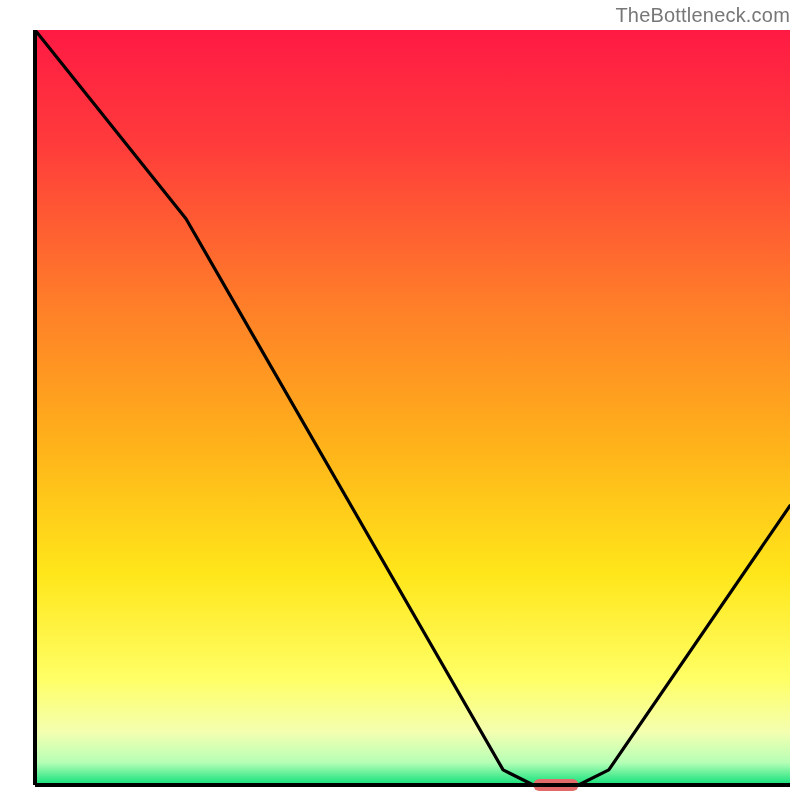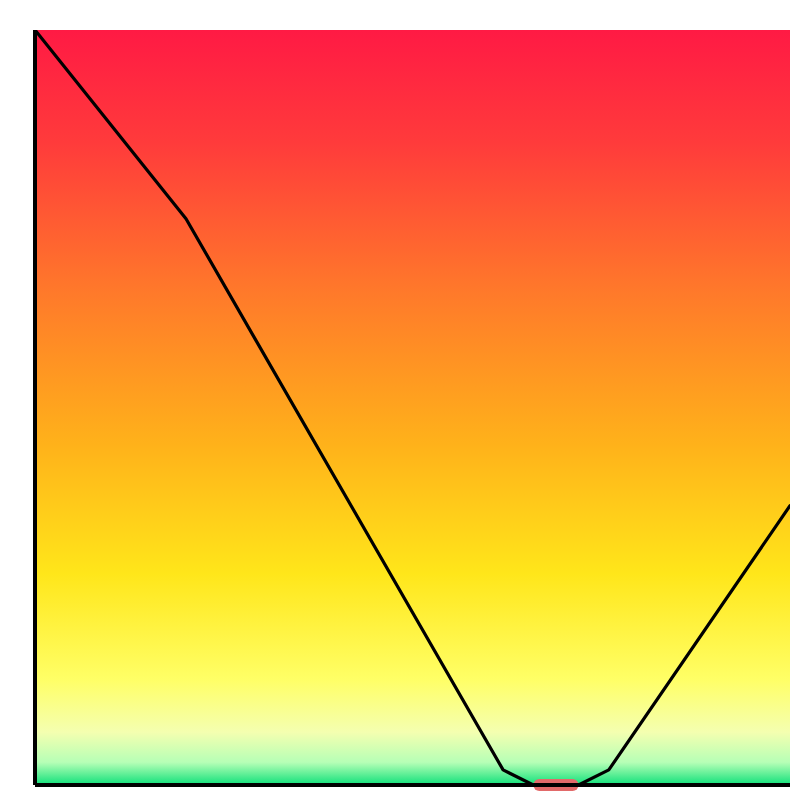--- a/index.html
+++ b/index.html
@@ -30,20 +30,21 @@
     position: absolute;
     top: 0;
     left: 0;
     display: block;
   }
 </style>
 </head>
 <body>
 
 <div class="container">
+  <div class="watermark">TheBottleneck.com</div>
 
   <svg class="plot" width="800" height="800" viewBox="0 0 800 800">
     <defs>
       <linearGradient id="bg-grad" x1="0" y1="0" x2="0" y2="1">
           <stop offset="0%" stop-color="#ff1a44"></stop>
           <stop offset="15%" stop-color="#ff3b3b"></stop>
           <stop offset="35%" stop-color="#ff7a2a"></stop>
           <stop offset="55.00000000000001%" stop-color="#ffb21a"></stop>
           <stop offset="72%" stop-color="#ffe61a"></stop>
           <stop offset="86%" stop-color="#ffff66"></stop>

